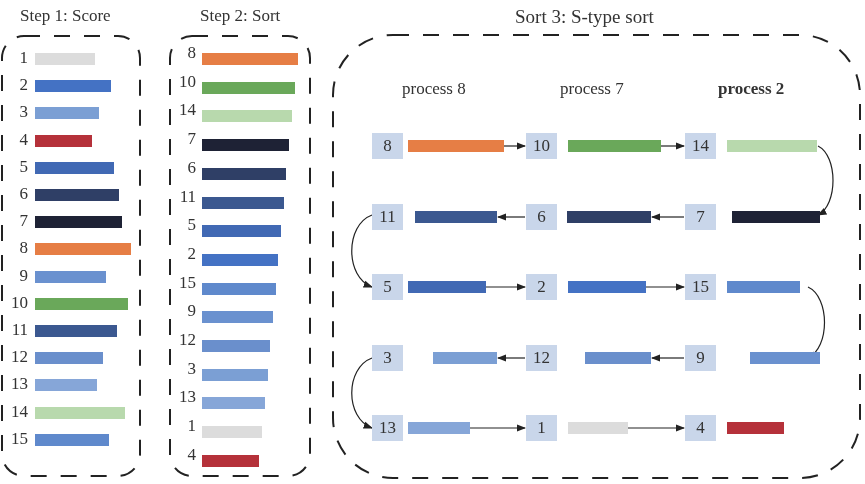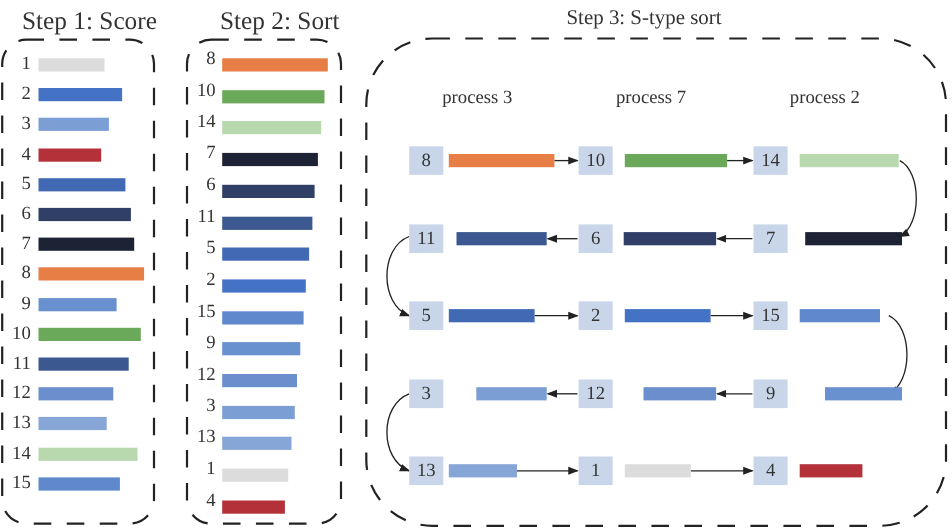--- a/index.html
+++ b/index.html
@@ -1,29 +1,29 @@
 <!DOCTYPE html>
 <html><head>
 <meta charset="utf-8">
 <style>
   html, body { margin:0; padding:0; background:#ffffff; }
   body { width:865px; height:484px; position:relative; overflow:hidden; font-family:"Liberation Serif", serif; color:#333; }
-  .title { position:absolute; font-size:23px; color:#333; white-space:nowrap; }
+  .title { position:absolute; font-size:17px; color:#333; white-space:nowrap; }
   .num { position:absolute; font-size:17px; color:#333; text-align:right; }
   .bar { position:absolute; height:12px; }
   .box { position:absolute; width:31px; height:26px; background:#c9d6ea; font-size:17px; color:#333; text-align:center; line-height:26px; }
   .plabel { position:absolute; font-size:17px; color:#333; white-space:nowrap; }
   svg.overlay { position:absolute; left:0; top:0; }
 </style>
 </head>
 <body>
 
 <div class="title" style="left:20px;top:6px;">Step 1: Score</div>
 <div class="title" style="left:200px;top:6px;">Step 2: Sort</div>
-<div class="title" style="left:515px;top:6px;font-size:19px;">Step 3: S-type sort</div>
+<div class="title" style="left:515px;top:6px;font-size:19px;">Sort 3: S-type sort</div>
 
 <svg class="overlay" width="865" height="484">
   <rect x="2" y="36" width="138" height="440" rx="22" fill="none" stroke="#222" stroke-width="2" stroke-dasharray="16,14"></rect>
   <rect x="170" y="36" width="140" height="440" rx="22" fill="none" stroke="#222" stroke-width="2" stroke-dasharray="16,14"></rect>
   <rect x="333" y="35" width="527" height="443" rx="60" fill="none" stroke="#222" stroke-width="2" stroke-dasharray="16,14"></rect>
   <defs>
     <marker id="ah" markerWidth="8" markerHeight="8" refX="7" refY="4" orient="auto">
       <path d="M0,1 L8,4 L0,7 Z" fill="#222"></path>
     </marker>
   </defs>
@@ -103,23 +103,23 @@
     <div class="num" style="left: 172px; top: 358.7px; width: 24px;">3</div>
     <div class="bar" style="left: 202px; top: 368.7px; width: 66.24px; background: rgb(123, 159, 212);"></div>
     <div class="num" style="left: 172px; top: 387.4px; width: 24px;">13</div>
     <div class="bar" style="left: 202px; top: 397.4px; width: 63.36px; background: rgb(134, 166, 216);"></div>
     <div class="num" style="left: 172px; top: 416.1px; width: 24px;">1</div>
     <div class="bar" style="left: 202px; top: 426.1px; width: 59.52px; background: rgb(220, 220, 220);"></div>
     <div class="num" style="left: 172px; top: 444.8px; width: 24px;">4</div>
     <div class="bar" style="left: 202px; top: 454.8px; width: 56.64px; background: rgb(181, 49, 58);"></div>
   </div>
 <div id="step3-grid">
-    <div class="plabel" style="left: 402px; top: 79px;">process 3</div>
+    <div class="plabel" style="left: 402px; top: 79px;">process 8</div>
     <div class="plabel" style="left: 560px; top: 79px;">process 7</div>
-    <div class="plabel" style="left: 718px; top: 79px;">process 2</div>
+    <div class="plabel" style="left: 718px; top: 79px; font-weight: bold;">process 2</div>
     <div class="box" style="left: 372px; top: 133px;">8</div>
     <div class="bar" style="left: 408px; top: 140px; width: 96px; background: rgb(230, 126, 69);"></div>
     <div class="box" style="left: 526px; top: 133px;">10</div>
     <div class="bar" style="left: 568px; top: 140px; width: 93px; background: rgb(106, 168, 90);"></div>
     <div class="box" style="left: 685px; top: 133px;">14</div>
     <div class="bar" style="left: 727px; top: 140px; width: 90px; background: rgb(184, 217, 173);"></div>
     <div class="box" style="left: 372px; top: 204px;">11</div>
     <div class="bar" style="left: 415px; top: 211px; width: 82px; background: rgb(59, 88, 144);"></div>
     <div class="box" style="left: 526px; top: 204px;">6</div>
     <div class="bar" style="left: 567px; top: 211px; width: 84px; background: rgb(47, 63, 102);"></div>

